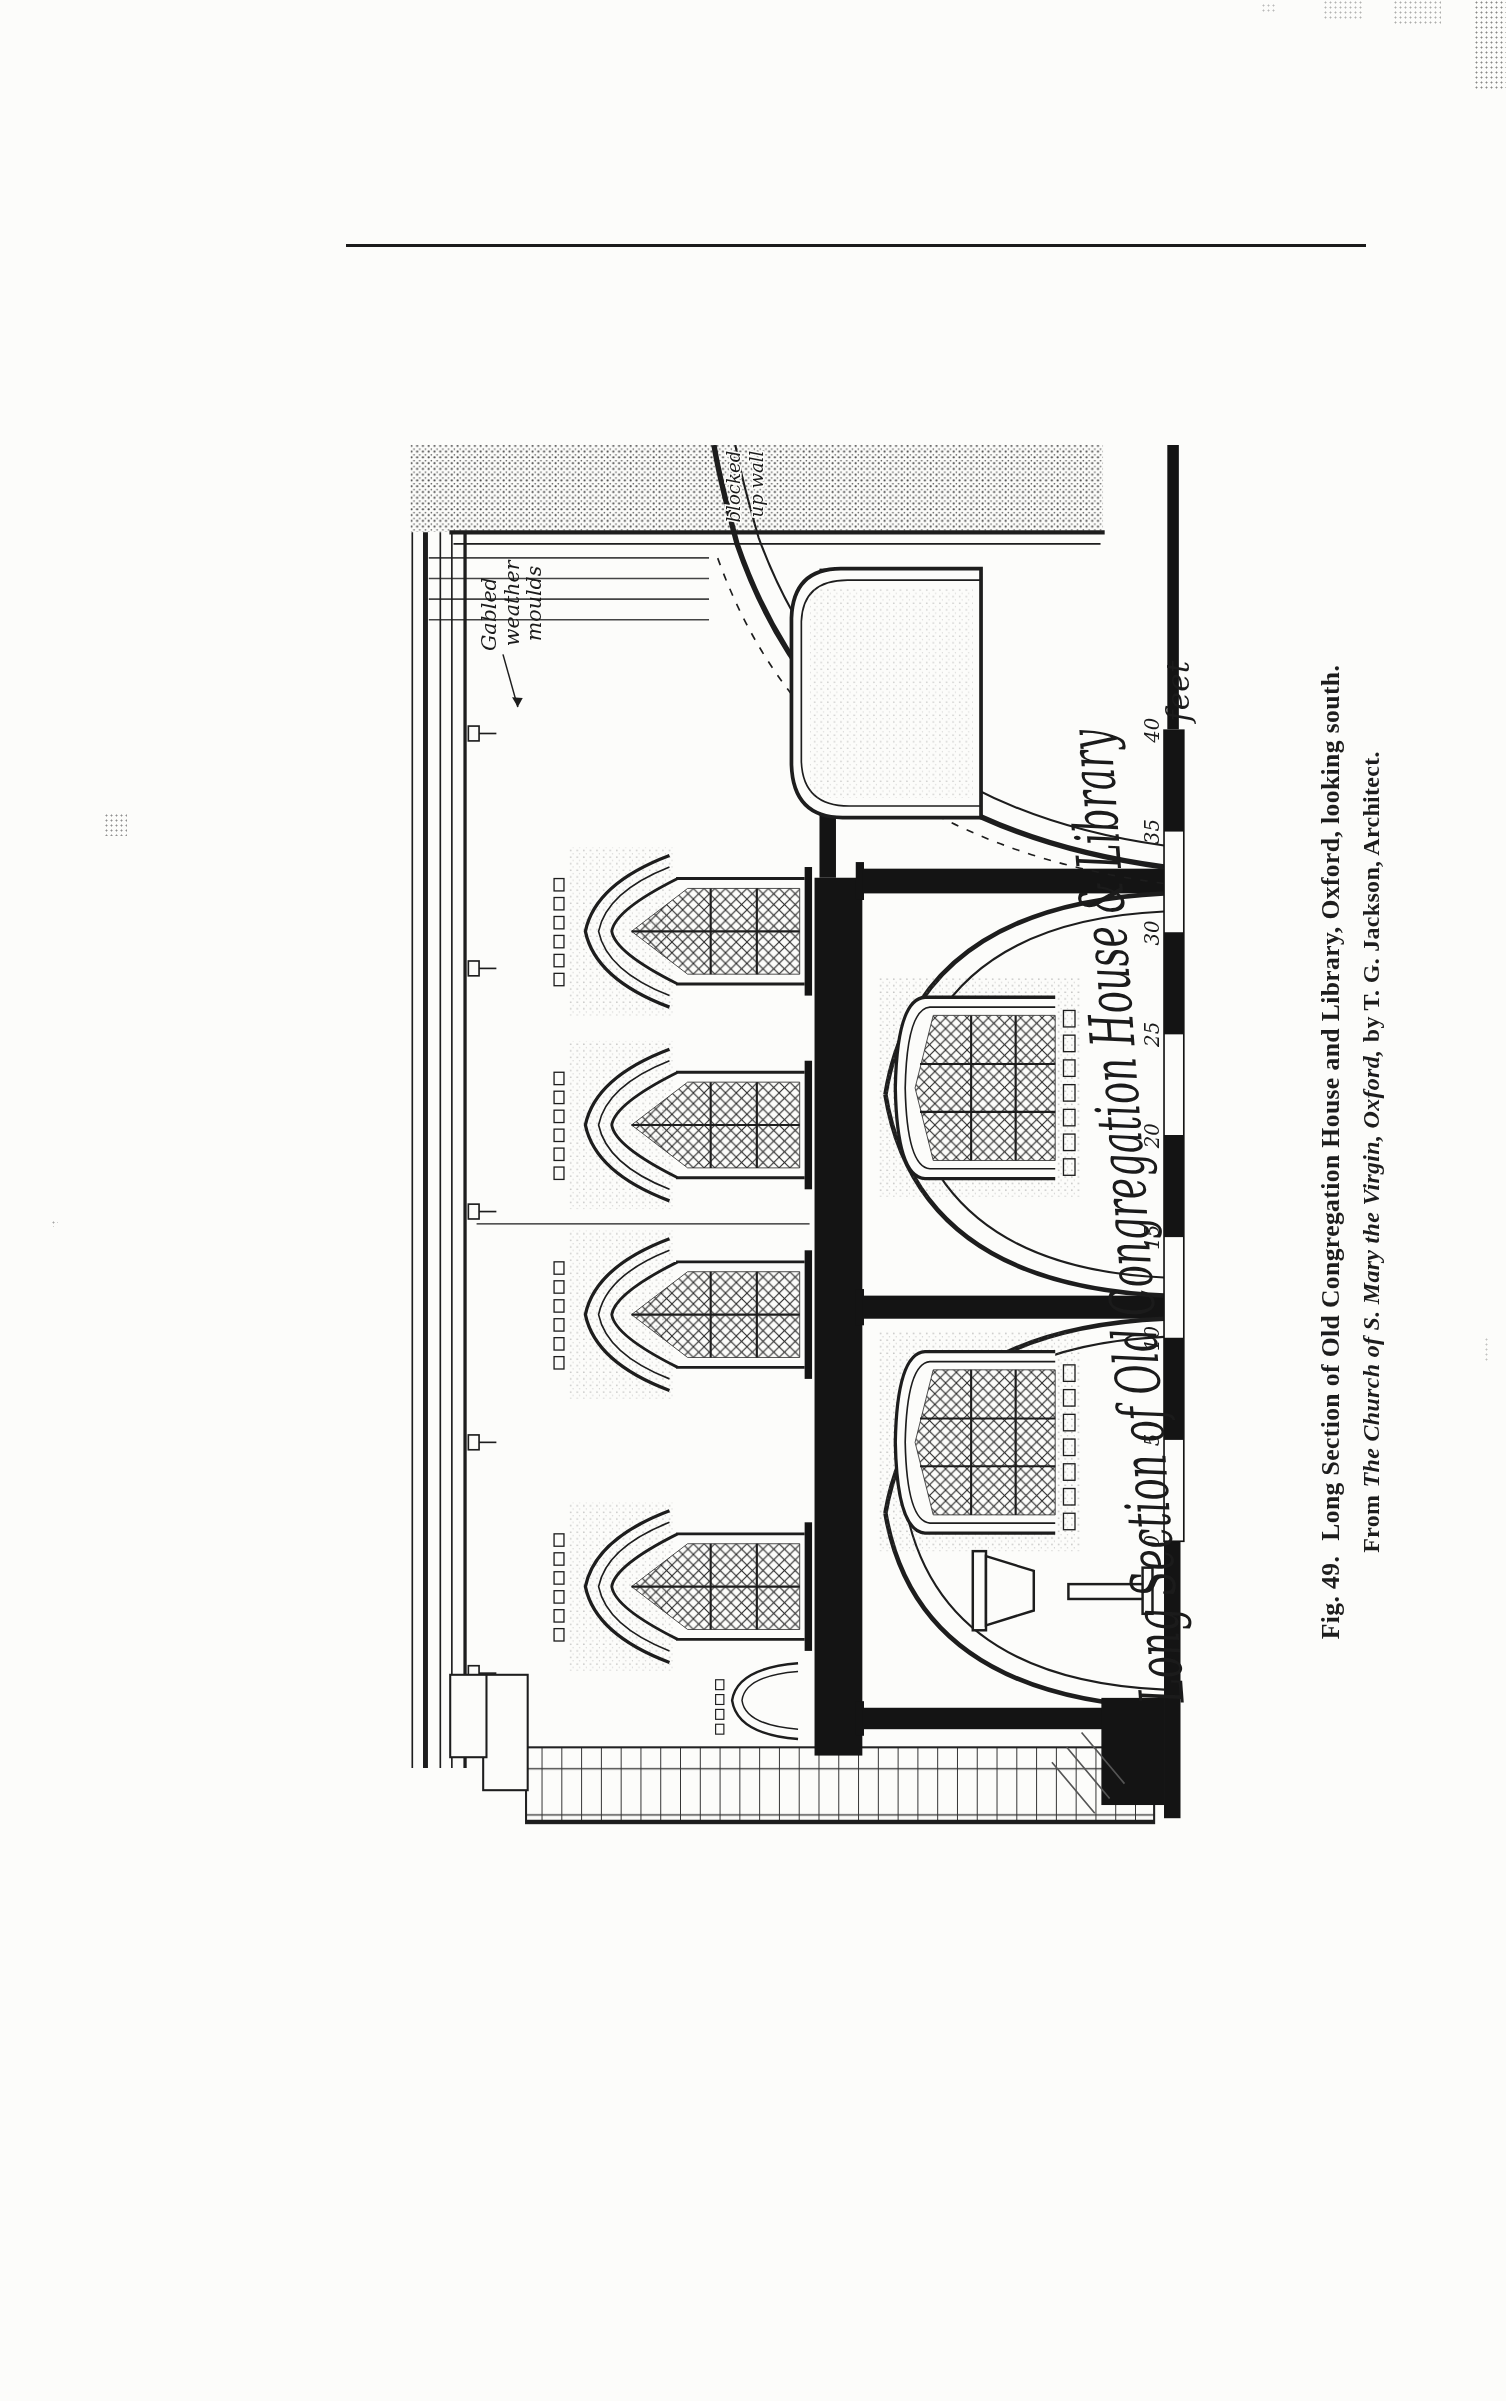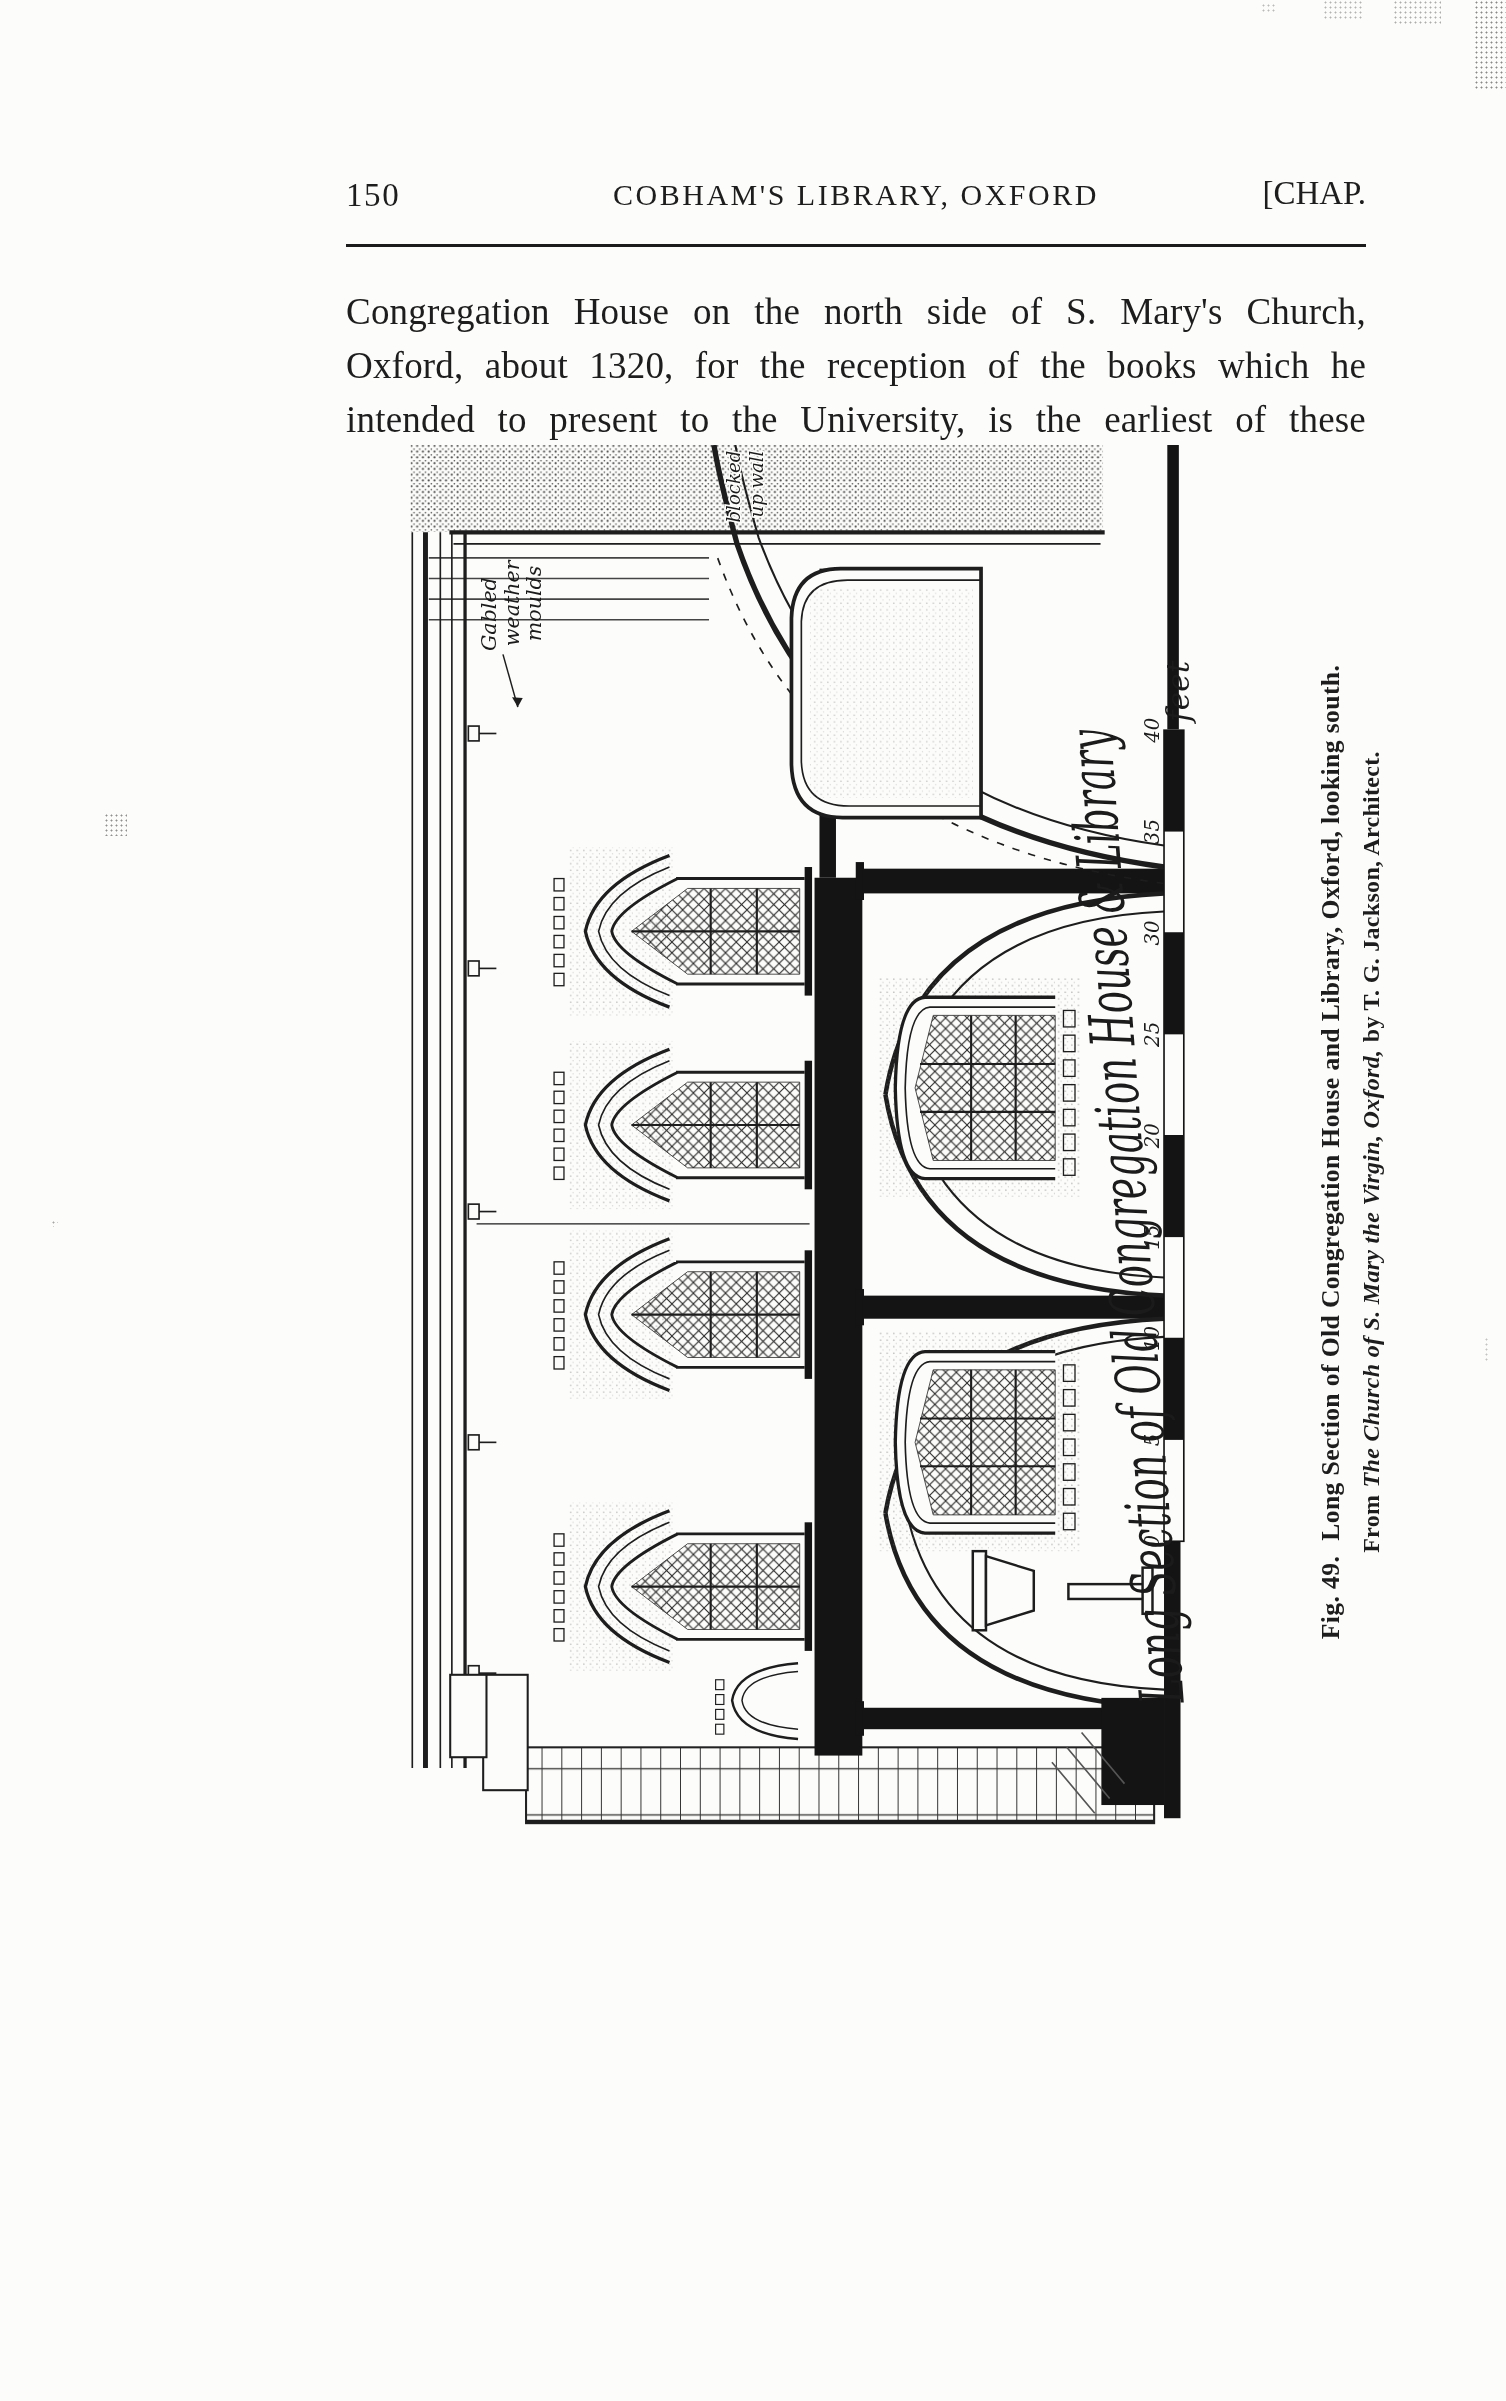--- a/index.html
+++ b/index.html
@@ -41,28 +41,22 @@
     position:absolute;
     background-image:radial-gradient(circle, rgba(70,70,70,0.8) 0.8px, transparent 1.2px);
     background-size:5px 5px;pointer-events:none;
   }
 </style>
 </head>
 <body>
 
 <div class="page">
 
-  <div class="header">
-    <span class="page-number">150</span>
-    <span class="header-title">COBHAM'S LIBRARY, OXFORD</span>
-    <span class="header-chap">[CHAP.</span>
-  </div>
   <div class="rule"></div>
 
-  <p class="para para-top">Congregation House on the north side of S. Mary's Church, Oxford, about 1320, for the reception of the books which he intended to present to the University, is the earliest of these</p>
 
   <div class="figure">
     <svg width="812" height="1393" viewBox="0 0 985 1690">
       <defs>
         <pattern id="lat" width="13" height="13" patternUnits="userSpaceOnUse">
           <path d="M0,0 L13,13 M13,0 L0,13" stroke="#2a2a2a" stroke-width="1.4"></path>
         </pattern>
         <pattern id="stip" width="8" height="8" patternUnits="userSpaceOnUse">
           <circle cx="2" cy="2" r="1" fill="#6f6f6f"></circle>
             <circle cx="6" cy="5" r="0.8" fill="#8a8a8a"></circle>

